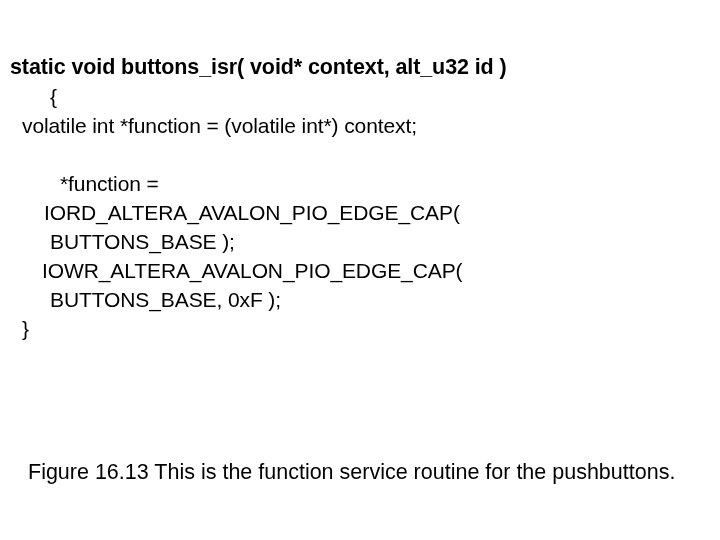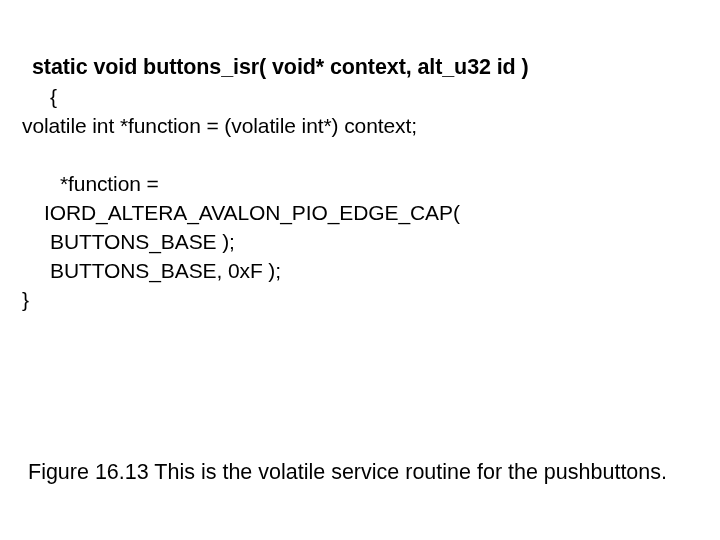--- a/index.html
+++ b/index.html
@@ -45,21 +45,21 @@
     line-height: 30px;
   }
 
   .code-line.spacer {
     height: 29px;
     line-height: 29px;
   }
 
   
   .ind-0  { padding-left: 22px; }
-  .ind-1  { padding-left: 32px; }
+  .ind-1  { padding-left: 10px; }
   .ind-2  { padding-left: 22px; }
   .ind-3  { padding-left: 60px; }
   .ind-4  { padding-left: 42px; }
   .ind-5  { padding-left: 50px; }
   .ind-6  { padding-left: 44px; }
 
   
   #figure-caption {
     position: absolute;
     left: 28px;
@@ -100,26 +100,27 @@
     <div class="code-line ind-2">volatile int *function = (volatile int*) context;</div>
 
     <div class="code-line spacer ind-0"></div>
 
     <div class="code-line ind-3">*function =</div>
 
     <div class="code-line ind-6">IORD_ALTERA_AVALON_PIO_EDGE_CAP(</div>
 
     <div class="code-line ind-5">BUTTONS_BASE );</div>
 
+    <div class="code-line ind-4">IOWR_ALTERA_AVALON_PIO_EDGE_CAP(</div>
 
 
 
     <div class="code-line ind-5">BUTTONS_BASE, 0xF );</div>
 
     <div class="code-line ind-0">}</div>
 
   </div>
 
   <div id="figure-caption">
-    <span class="caption-body"><span class="caption-label">Figure 16.13</span><span class="caption-text"> </span><span class="caption-text">This is the volatile service routine for the pushbuttons.</span></span>
+    <span class="caption-body"><span class="caption-label">Figure 16.13</span><span class="caption-text"> </span><span class="caption-text">This is the function service routine for the pushbuttons.</span></span>
   </div>
 
 </div>
 
 </body></html>

